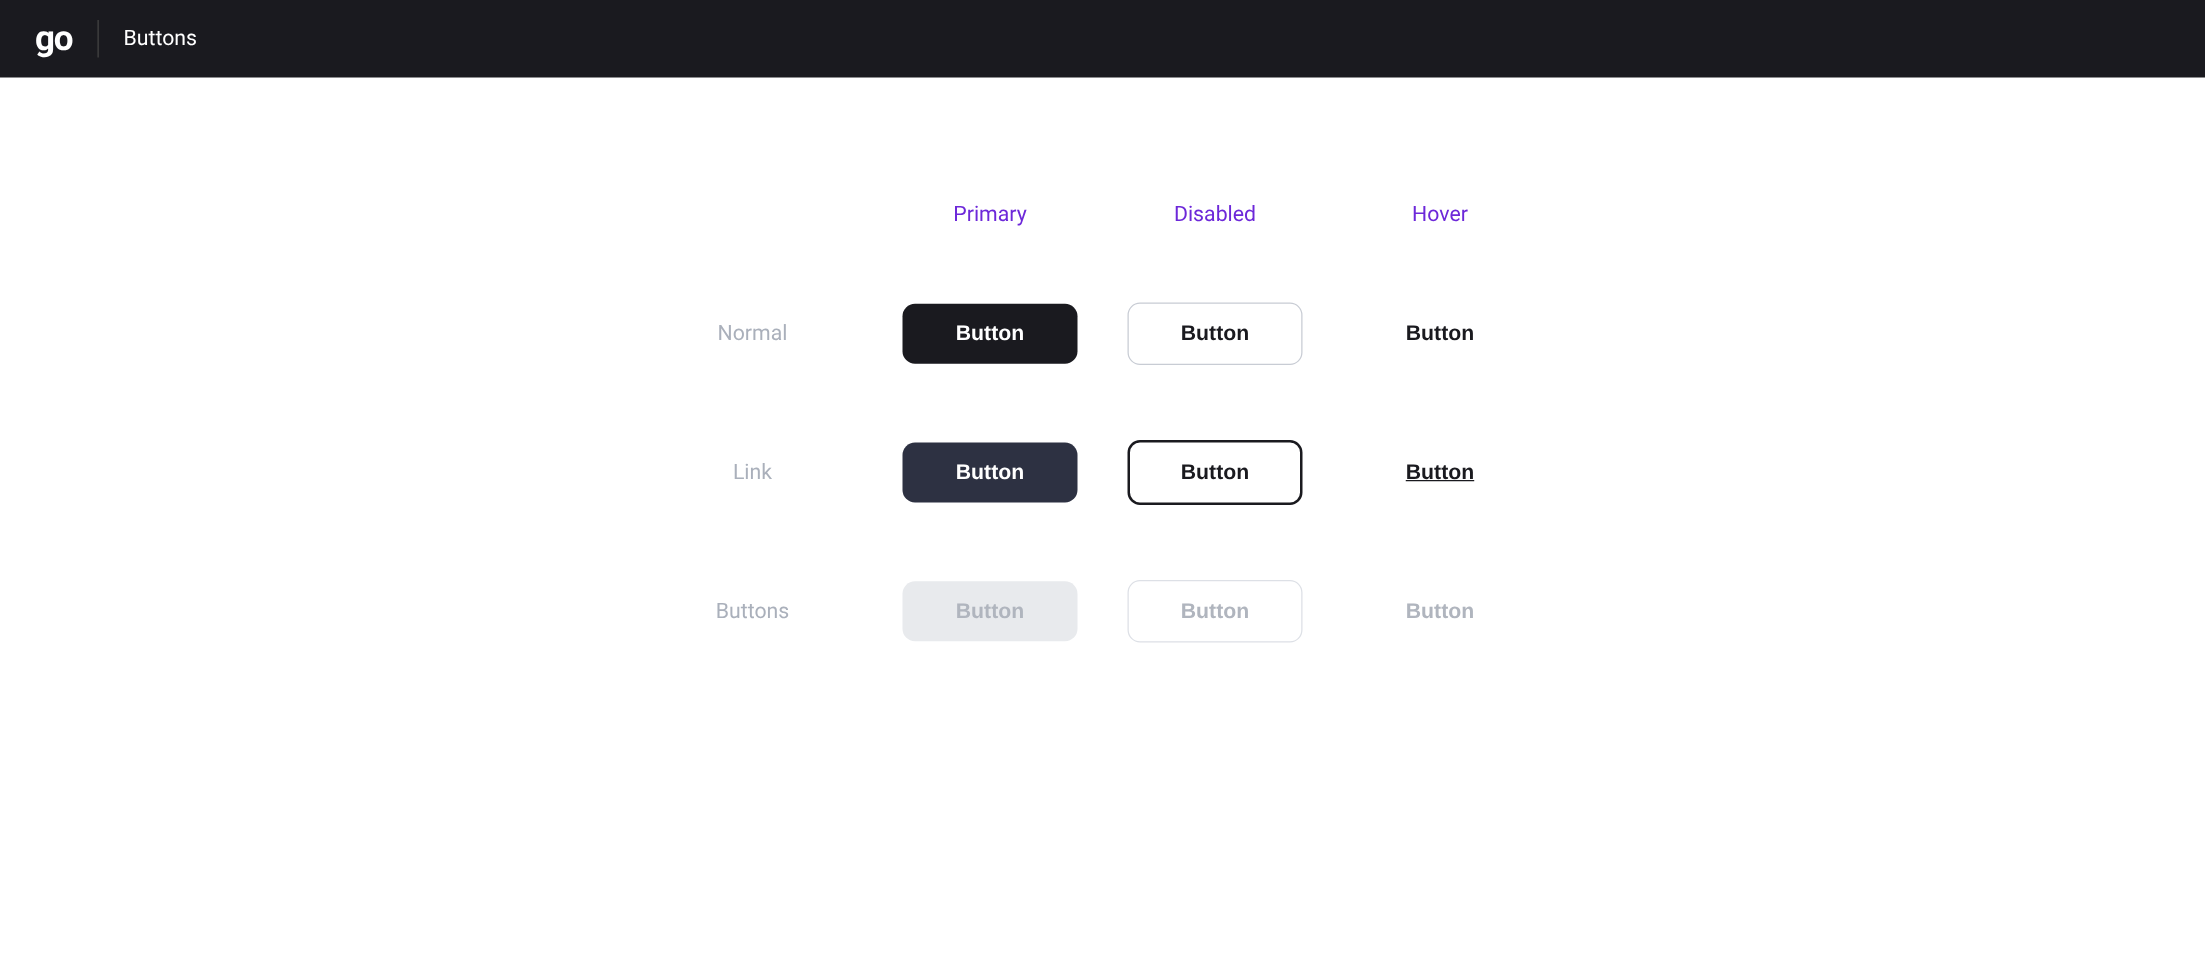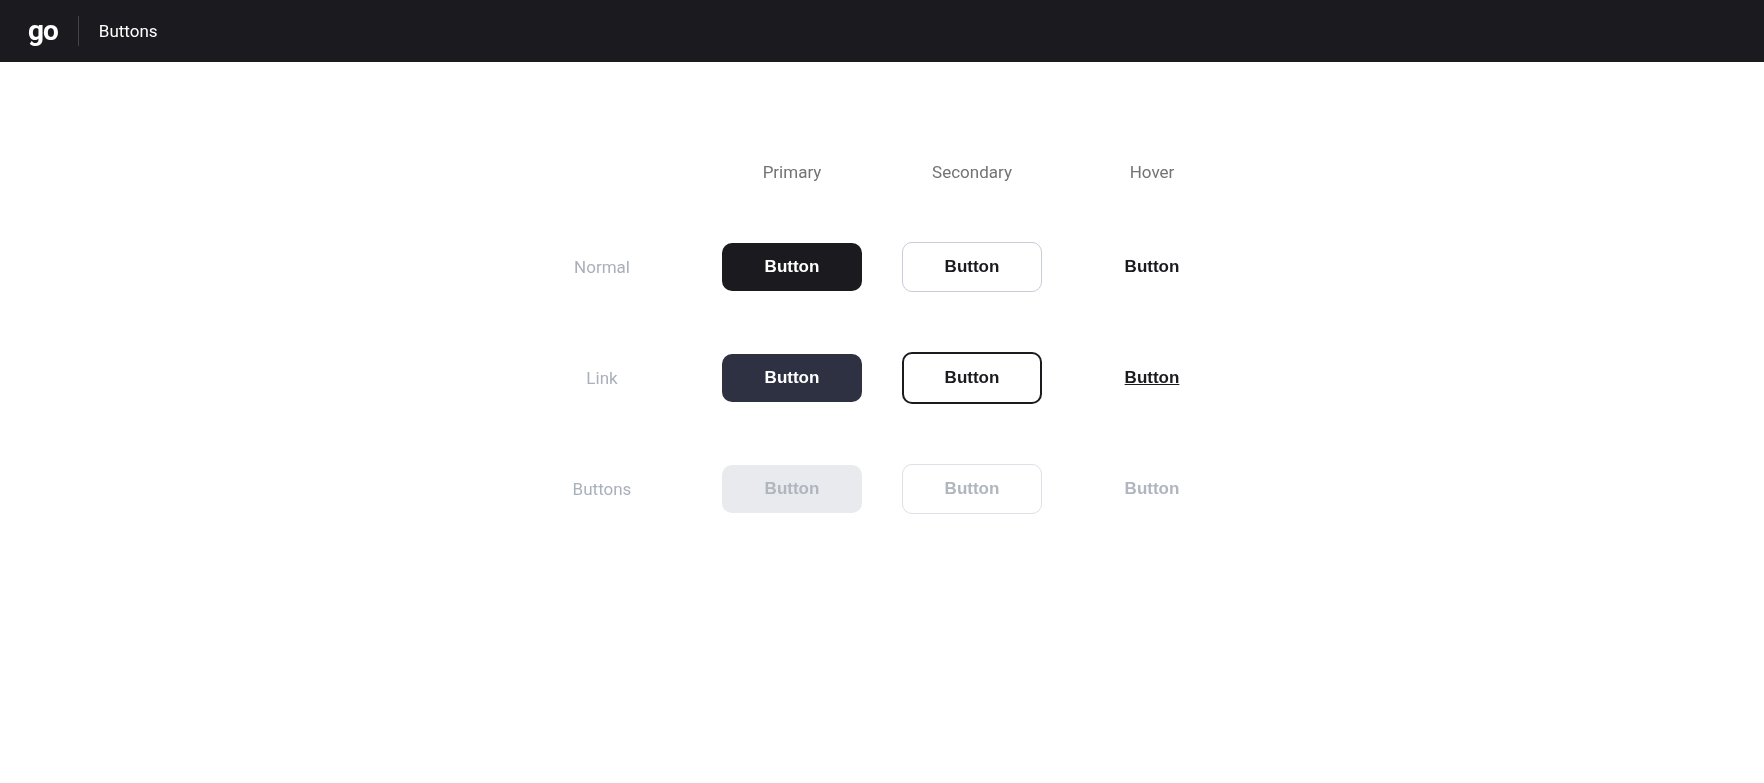--- a/index.html
+++ b/index.html
@@ -62,21 +62,21 @@
       justify-items: center;
     }
 
     
     .empty-cell {
       
     }
 
     
     .col-header {
-      color: #737373;
+      color: #6d28d9;
       font-size: 17px;
       font-weight: 400;
       text-align: right;
     }
 
     
     .row-label {
       color: #aab0bb;
       font-size: 17px;
       font-weight: 400;
@@ -212,21 +212,21 @@
   <span class="logo">go</span>
   <div class="header-divider"></div>
   <span class="header-title">Buttons</span>
 </header>
 
 <main class="main">
   <div class="button-showcase">
 
     <div class="empty-cell"></div>
     <div class="col-header">Primary</div>
-    <div class="col-header">Secondary</div>
+    <div class="col-header">Disabled</div>
     <div class="col-header">Hover</div>
 
     <div class="row-label">Normal</div>
     <button class="btn-primary-normal">Button</button>
     <button class="btn-secondary-normal">Button</button>
     <button class="btn-link-normal">Button</button>
 
     <div class="row-label">Link</div>
     <button class="btn-primary-hover">Button</button>
     <button class="btn-secondary-hover">Button</button>

